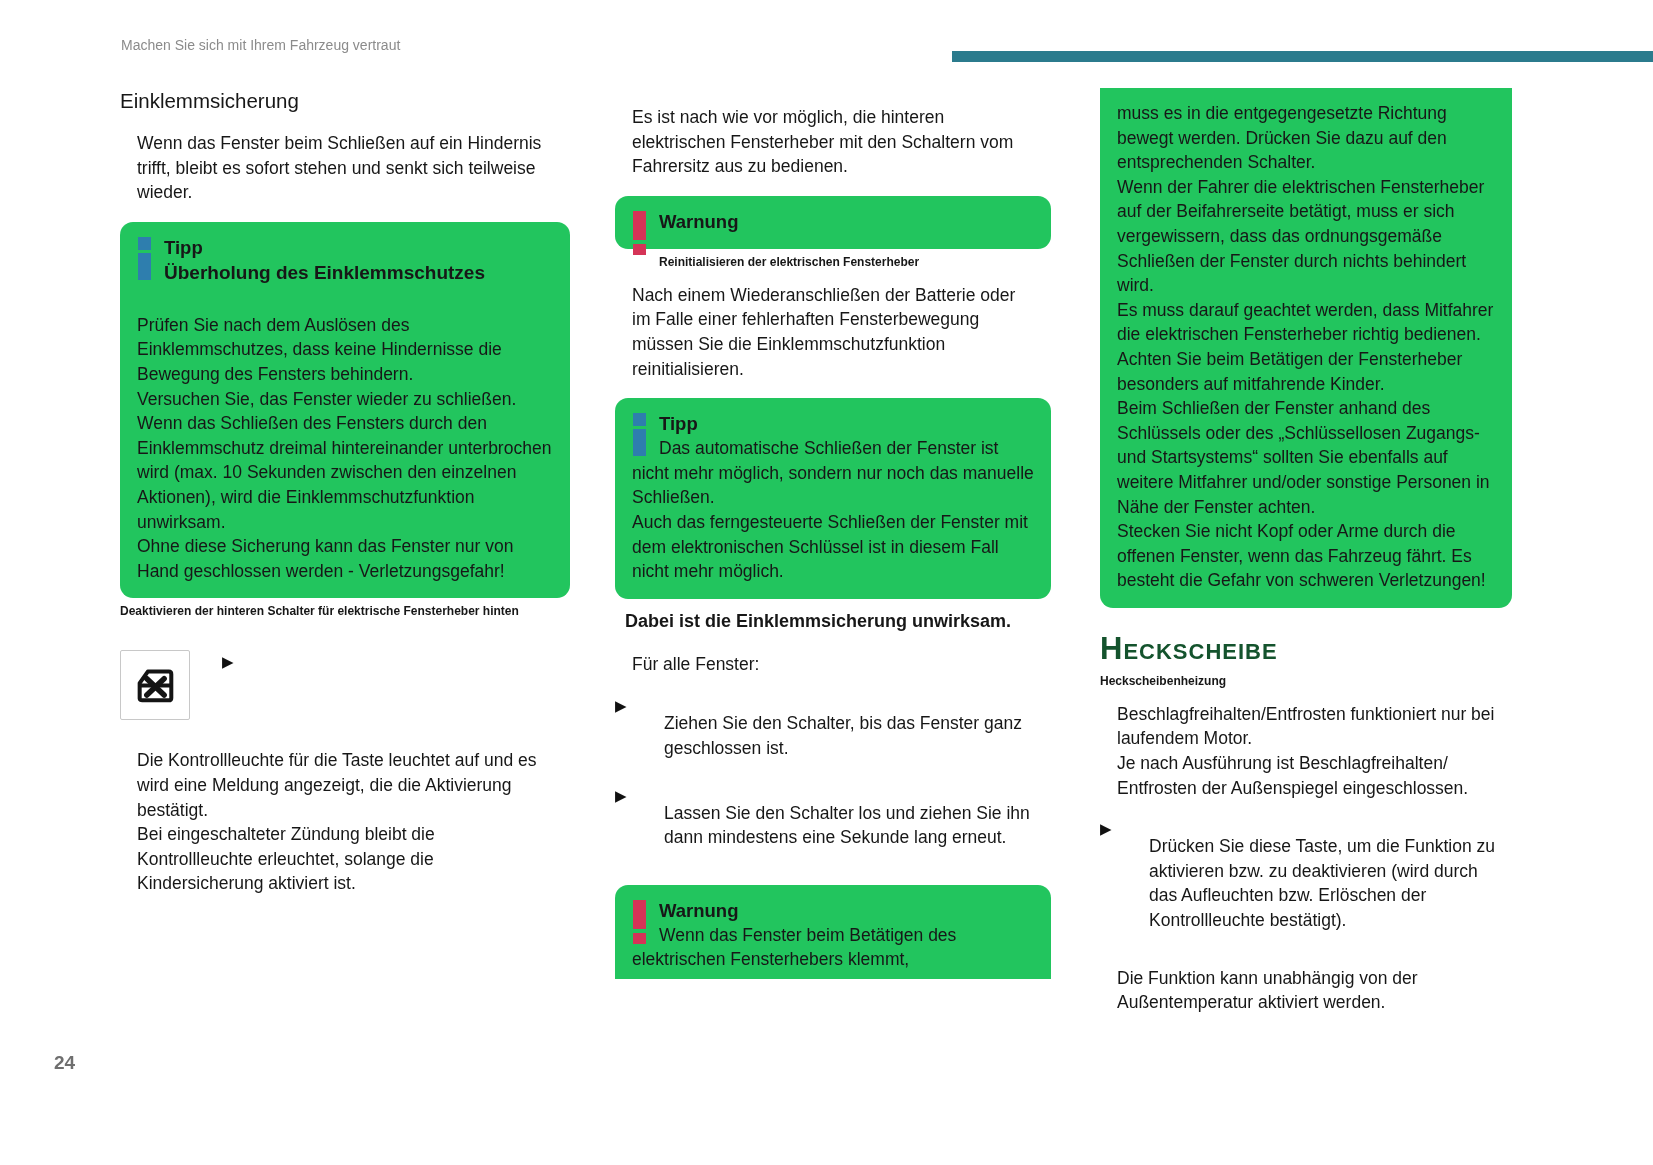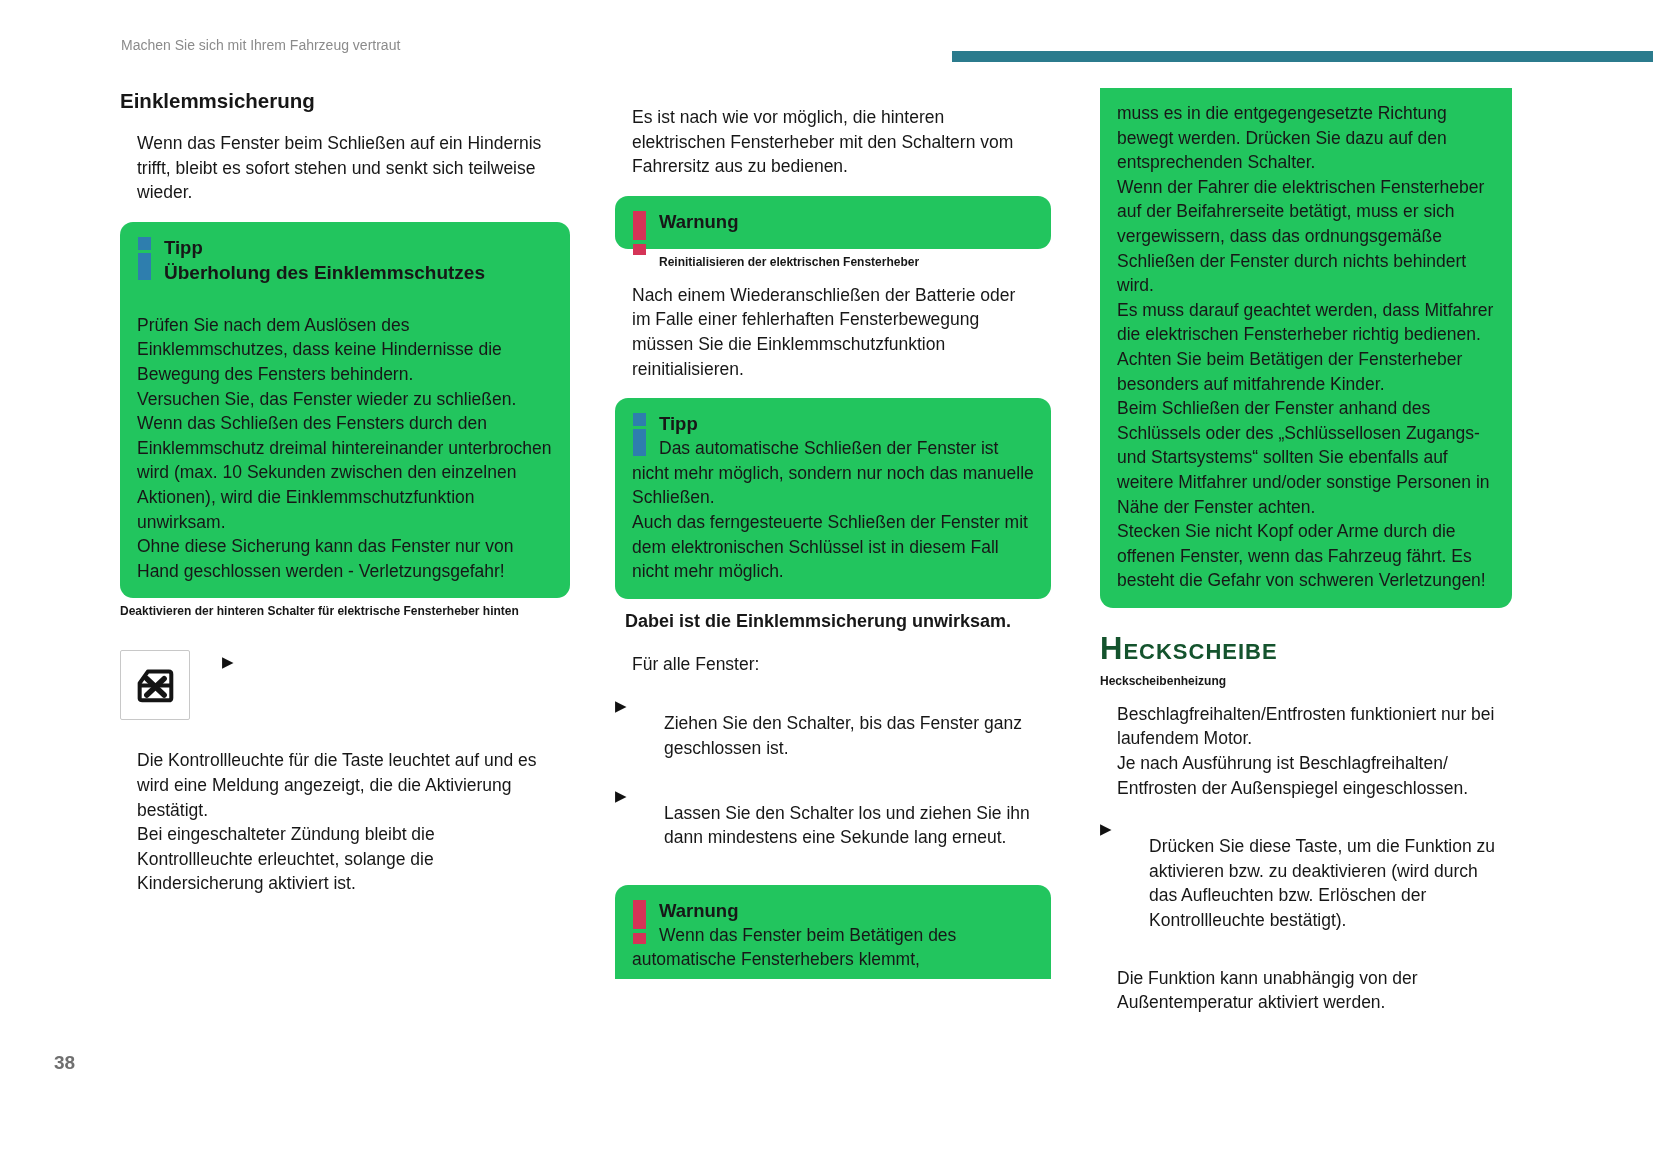--- a/index.html
+++ b/index.html
@@ -12,21 +12,21 @@
   }
   .accent-bar{
     position:absolute;left:952px;right:0;top:51px;height:11px;background:#2b7b8d;
   }
   .col{position:absolute;top:88px;}
   .col1{left:120px;width:450px;}
   .col2{left:615px;width:436px;}
   .col3{left:1100px;width:412px;}
   .body{font-size:17.5px;line-height:24.6px;margin:17px;}
   .pre{white-space:pre-line;}
-  h2.section{font-size:20.5px;line-height:26px;font-weight:bold;margin:0 0 11px 0;}
+  h2.section{font-size:20.5px;line-height:26px;font-weight:normal;margin:0 0 11px 0;}
   h3.sub{font-size:12px;line-height:26px;font-weight:bold;margin:0;}
   .chapter{
     font-size:31px;line-height:38px;font-weight:bold;margin:0;
     font-variant:small-caps;letter-spacing:1px;color:#14532d;
   }
   .box{
     background:#22c55e;border-radius:13px;padding:13px 17px 15px 17px;margin:0;
   }
   .box.cut-bottom{border-radius:13px 13px 0 0;padding-bottom:7px;}
   .box.cut-top{border-radius:0 0 13px 13px;}
@@ -140,21 +140,21 @@
         <p class="body">Lassen Sie den Schalter los und ziehen Sie ihn dann mindestens eine Sekunde lang erneut.</p>
       </div>
     </div>
 
     <div class="box cut-bottom mt18">
       <span class="icon-float icon-excl">
           <i class="stem"></i>
           <i class="dot"></i>
         </span>
       <div class="box-label">Warnung</div>
-      <p class="body pre">Wenn das Fenster beim Betätigen des automatische Fensterhebers klemmt,</p>
+      <p class="body pre">Wenn das Fenster beim Betätigen des elektrischen Fensterhebers klemmt,</p>
     </div>
   </div>
 
   <div class="col col3">
     <div class="box cut-top">
       <p class="body pre">muss es in die entgegengesetzte Richtung bewegt werden. Drücken Sie dazu auf den entsprechenden Schalter.
 Wenn der Fahrer die elektrischen Fensterheber auf der Beifahrerseite betätigt, muss er sich vergewissern, dass das ordnungsgemäße Schließen der Fenster durch nichts behindert wird.
 Es muss darauf geachtet werden, dass Mitfahrer die elektrischen Fensterheber richtig bedienen.
 Achten Sie beim Betätigen der Fensterheber besonders auf mitfahrende Kinder.
 Beim Schließen der Fenster anhand des Schlüssels oder des „Schlüssellosen Zugangs- und Startsystems“ sollten Sie ebenfalls auf weitere Mitfahrer und/oder sonstige Personen in Nähe der Fenster achten.
@@ -167,14 +167,14 @@
 Je nach Ausführung ist Beschlagfreihalten/ Entfrosten der Außenspiegel eingeschlossen.</p>
 
     <div class="bullet mt16">
       <span class="arrow">▶</span>
       <p class="body">Drücken Sie diese Taste, um die Funktion zu aktivieren bzw. zu deaktivieren (wird durch das Aufleuchten bzw. Erlöschen der Kontrollleuchte bestätigt).</p>
     </div>
 
     <p class="body mt16">Die Funktion kann unabhängig von der Außentemperatur aktiviert werden.</p>
   </div>
 
-  <div class="page-number">38</div>
+  <div class="page-number">24</div>
 </div>
 
 </body></html>

